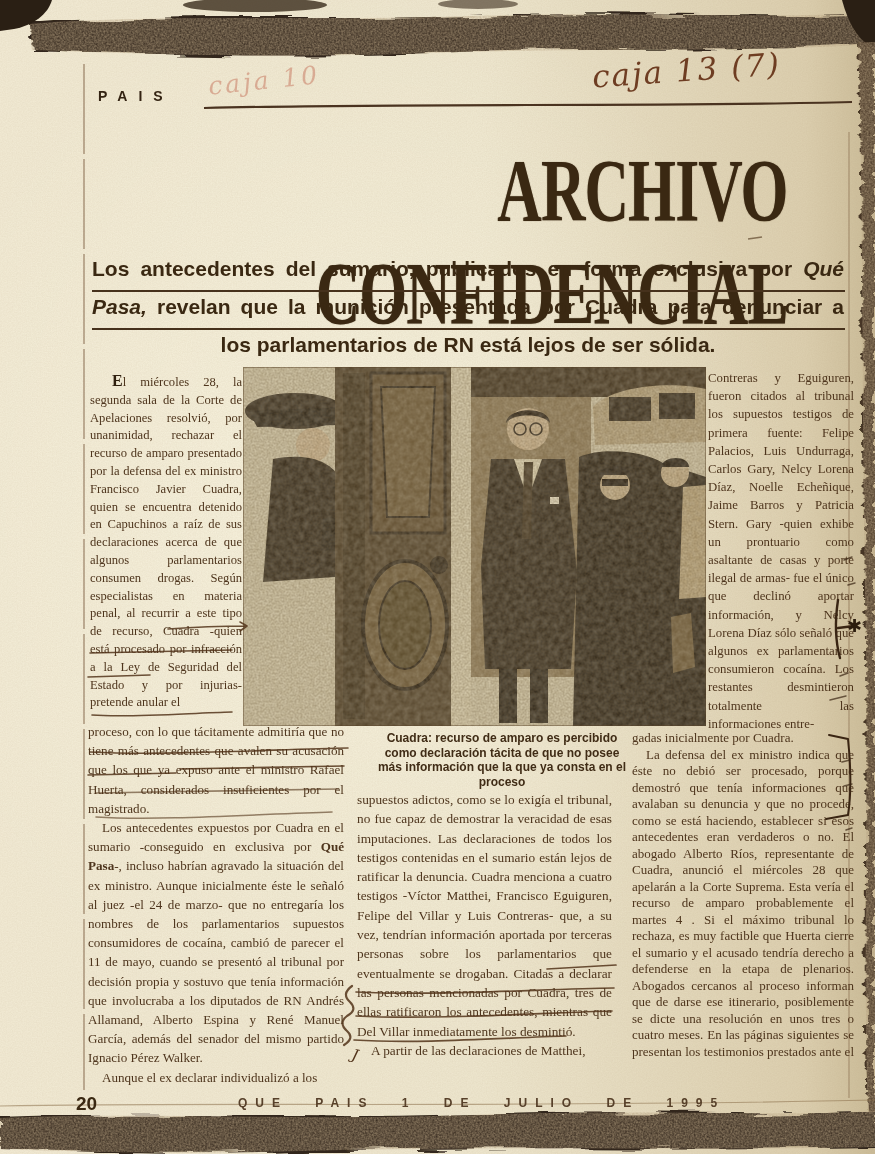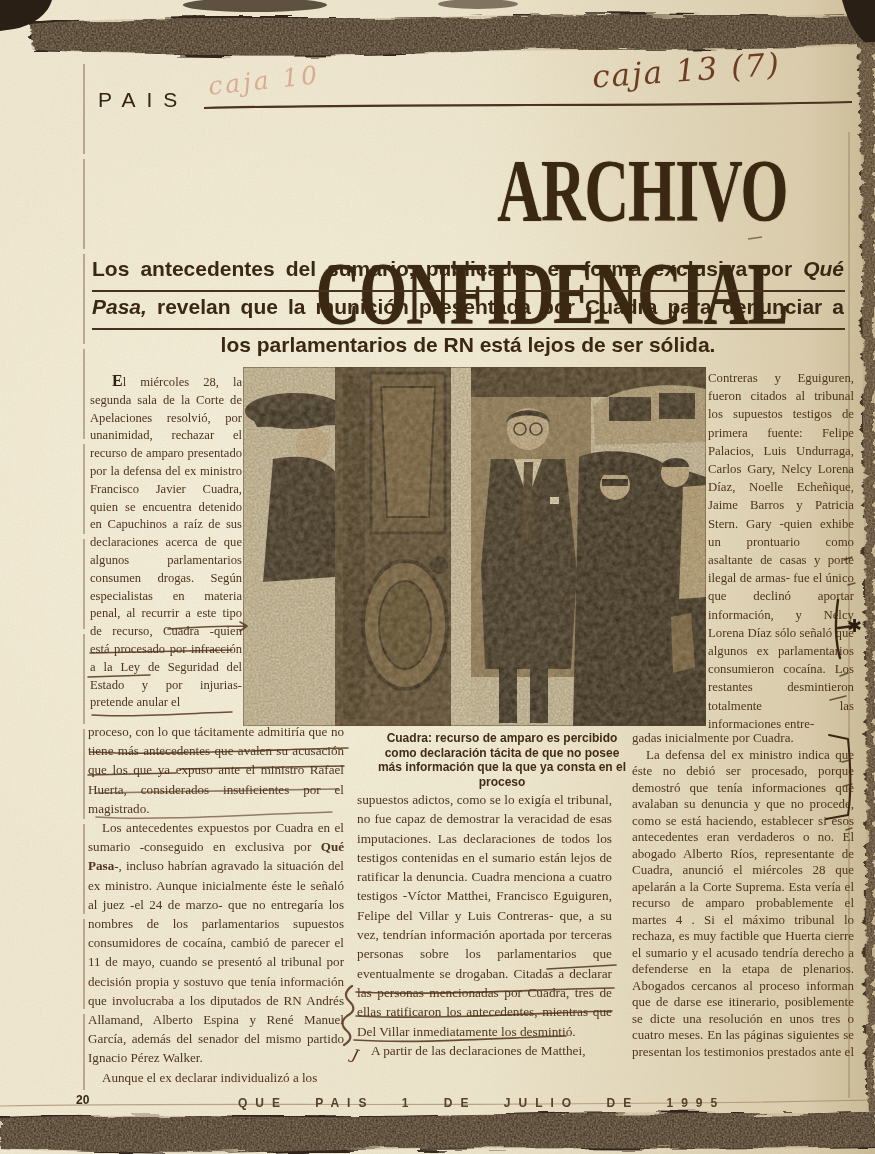--- a/index.html
+++ b/index.html
@@ -6,21 +6,21 @@
   #page{position:relative;width:875px;height:1154px;overflow:hidden;
         background:
           radial-gradient(ellipse at 40% 45%, rgba(255,252,234,.55), rgba(0,0,0,0) 60%),
           linear-gradient(90deg,#f3ecd6 0%,#efe8d0 55%,#ddd0b0 92%,#cbbc98 100%),
           #eee7cd;
         font-family:"Liberation Serif", serif;}
   .abs{position:absolute;}
   .noint{pointer-events:none;}
 
   
-  .kicker{font-family:"Liberation Sans", sans-serif;font-weight:normal;font-size:21px;
+  .kicker{font-family:"Liberation Sans", sans-serif;font-weight:bold;font-size:14px;
           letter-spacing:11px;color:#3323126;color:#332312;}
   .headline{width:760px;text-align:right;color:#3a2812;}
   .headline span{display:inline-block;font-family:"Liberation Serif", serif;font-weight:bold;
           font-size:67px;letter-spacing:-1px;transform:scale(.92,1.34);transform-origin:center top;
           text-shadow:0 0 1px rgba(58,40,18,.55);}
   .subline{font-family:"Liberation Sans", sans-serif;font-weight:bold;font-size:21px;
           color:#3a2812;width:752px;white-space:nowrap;}
   .subline.j{text-align:justify;text-align-last:justify;white-space:normal;}
   .subline.c{text-align:center;white-space:normal;}
   .subrule{height:2px;background:#46311c;}
@@ -35,21 +35,21 @@
   .rw{font-size:13px;line-height:16.5px;}
   .ind{text-indent:14px;}
   .ind1{text-indent:22px;}
   .dropcap{font-weight:bold;color:#2f1f0e;font-size:16px;}
   .qp{font-weight:bold;}
 
   .caption{font-family:"Liberation Sans", sans-serif;font-weight:bold;font-size:12px;
            line-height:14.6px;text-align:center;color:#402c16;}
 
   
-  .pagenum{font-family:"Liberation Sans", sans-serif;font-weight:bold;font-size:12px;color:#3a2812;}
+  .pagenum{font-family:"Liberation Sans", sans-serif;font-weight:bold;font-size:19px;color:#3a2812;}
   .folio{font-family:"Liberation Sans", sans-serif;font-weight:bold;font-size:12px;
          letter-spacing:8px;word-spacing:16px;color:#57402a;}
 
   
   .hw{font-family:"DejaVu Serif", serif;font-style:italic;white-space:nowrap;}
   .hw-ink{font-size:31px;color:#6e3d22;transform:rotate(-4deg);letter-spacing:2px;}
   .hw-pencil{font-size:25px;color:rgba(200,124,100,.55);transform:rotate(-6deg);letter-spacing:3px;}
   .hw-ast{font-size:18px;color:#2c1d0e;font-style:normal;}
   .hw-j{font-size:15px;color:#54351c;transform:rotate(14deg);}
 </style>

